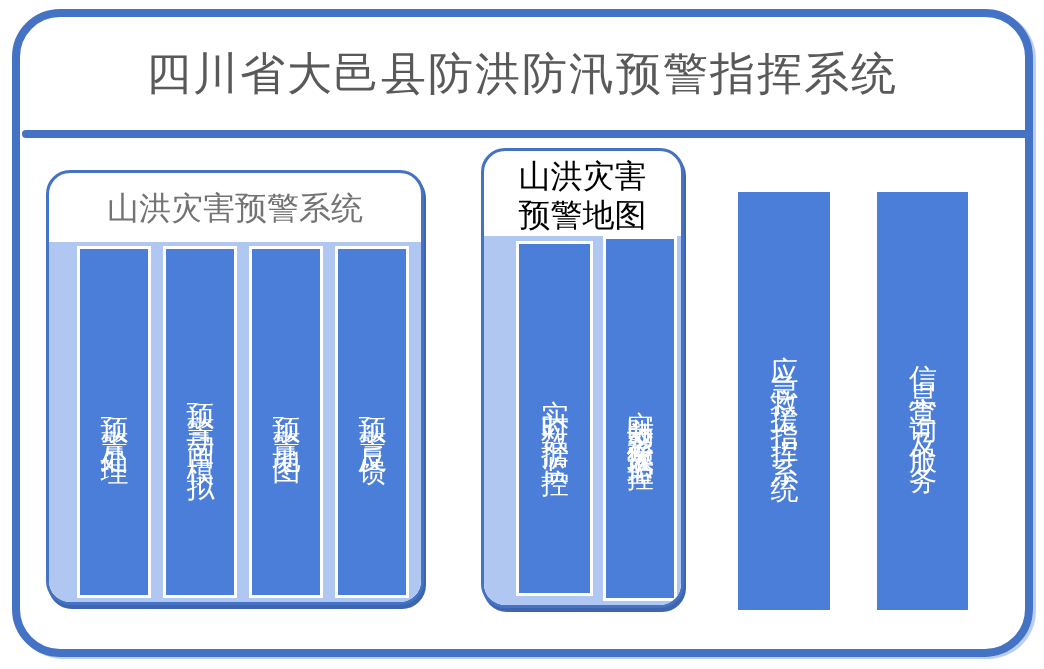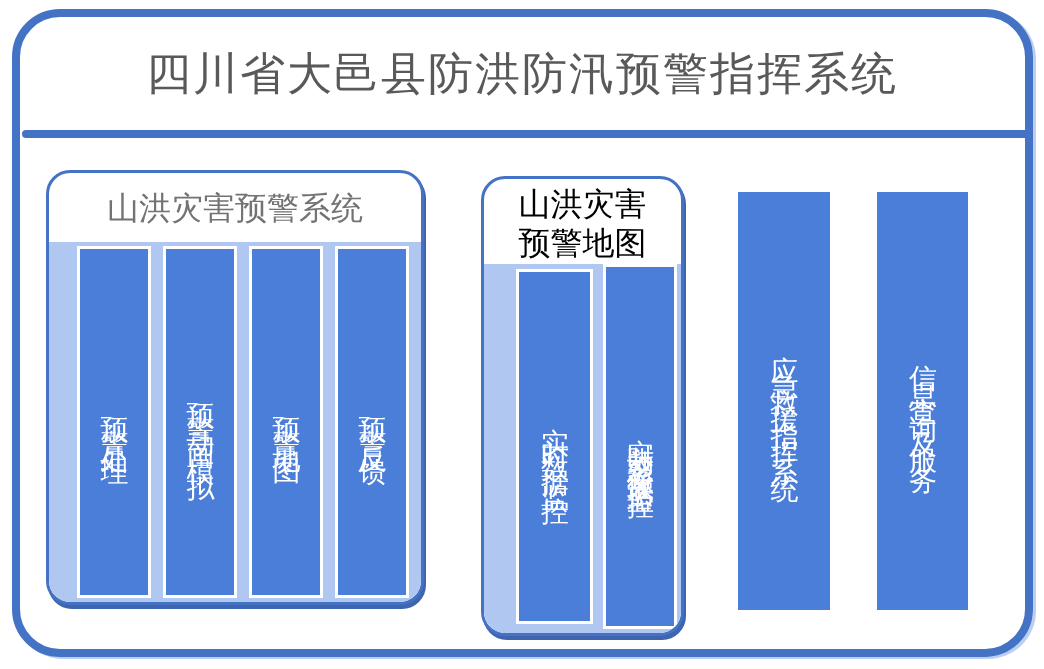--- a/index.html
+++ b/index.html
@@ -43,21 +43,21 @@
   
   .group {
     position: absolute;
     background: #ffffff;
     border: 3px solid #4472C4;
     border-radius: 24px;
     box-shadow: 2px 4px 0 #3e65ad;
     overflow: hidden;
   }
   .group-warning { left: 46px; top: 170px; width: 378px; height: 435px; }
-  .group-monitor { left: 481px; top: 148px; width: 203px; height: 460px; margin-top: 28px; }
+  .group-monitor { left: 481px; top: 148px; width: 203px; height: 460px; }
   .group-fill {
     position: absolute;
     left: 0; right: 0; bottom: 0;
     background: #AFC7F1;
     border-radius: 0 0 21px 21px;
   }
   .group-warning .group-fill { top: 69px; }
   .group-monitor .group-fill { top: 85px; }
   .group-title {
     position: absolute;

